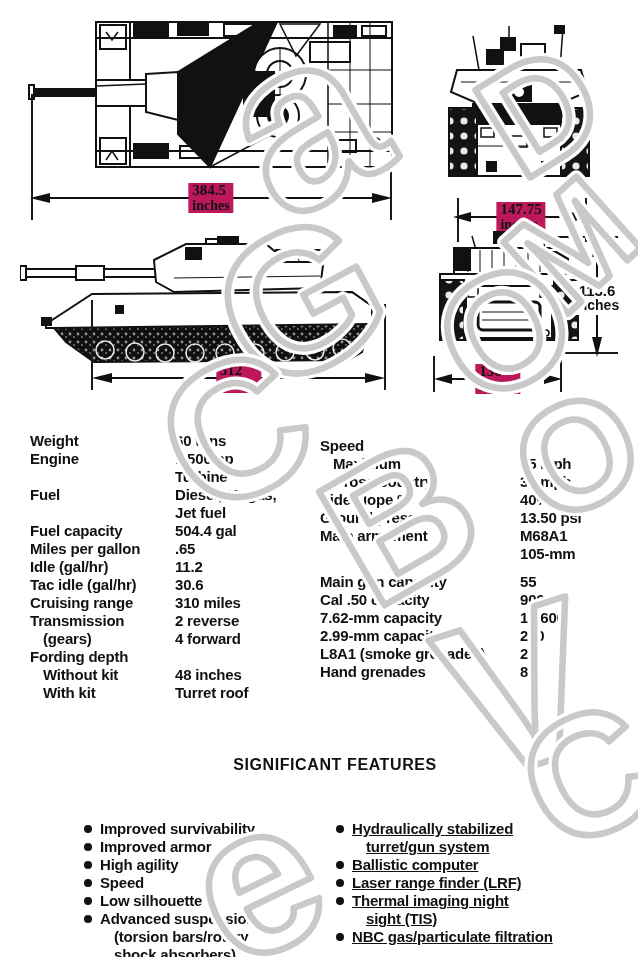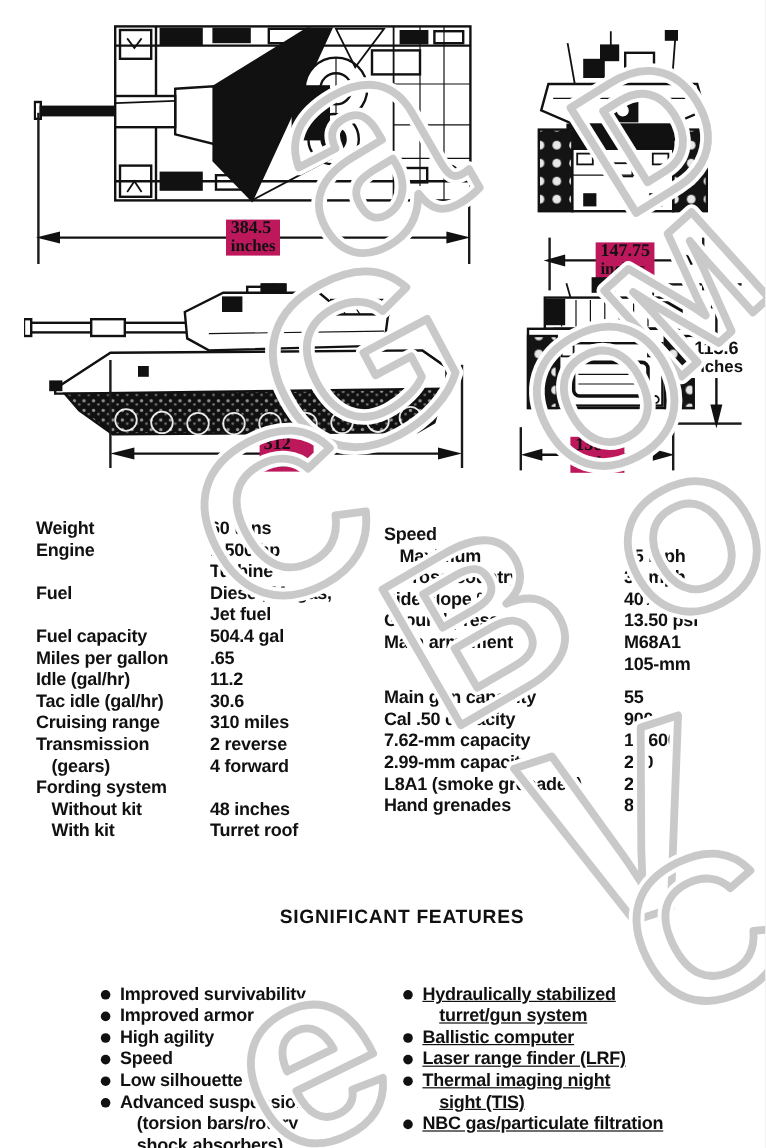--- a/index.html
+++ b/index.html
@@ -294,21 +294,21 @@
       </div>
       <div class="srow">
         <span class="slabel">Transmission</span>
         <span class="sval">2 reverse</span>
       </div>
       <div class="srow">
         <span class="slabel ind">(gears)</span>
         <span class="sval">4 forward</span>
       </div>
       <div class="srow">
-        <span class="slabel">Fording system</span>
+        <span class="slabel">Fording depth</span>
         <span class="sval"></span>
       </div>
       <div class="srow">
         <span class="slabel ind">Without kit</span>
         <span class="sval">48 inches</span>
       </div>
       <div class="srow">
         <span class="slabel ind">With kit</span>
         <span class="sval">Turret roof</span>
       </div>

